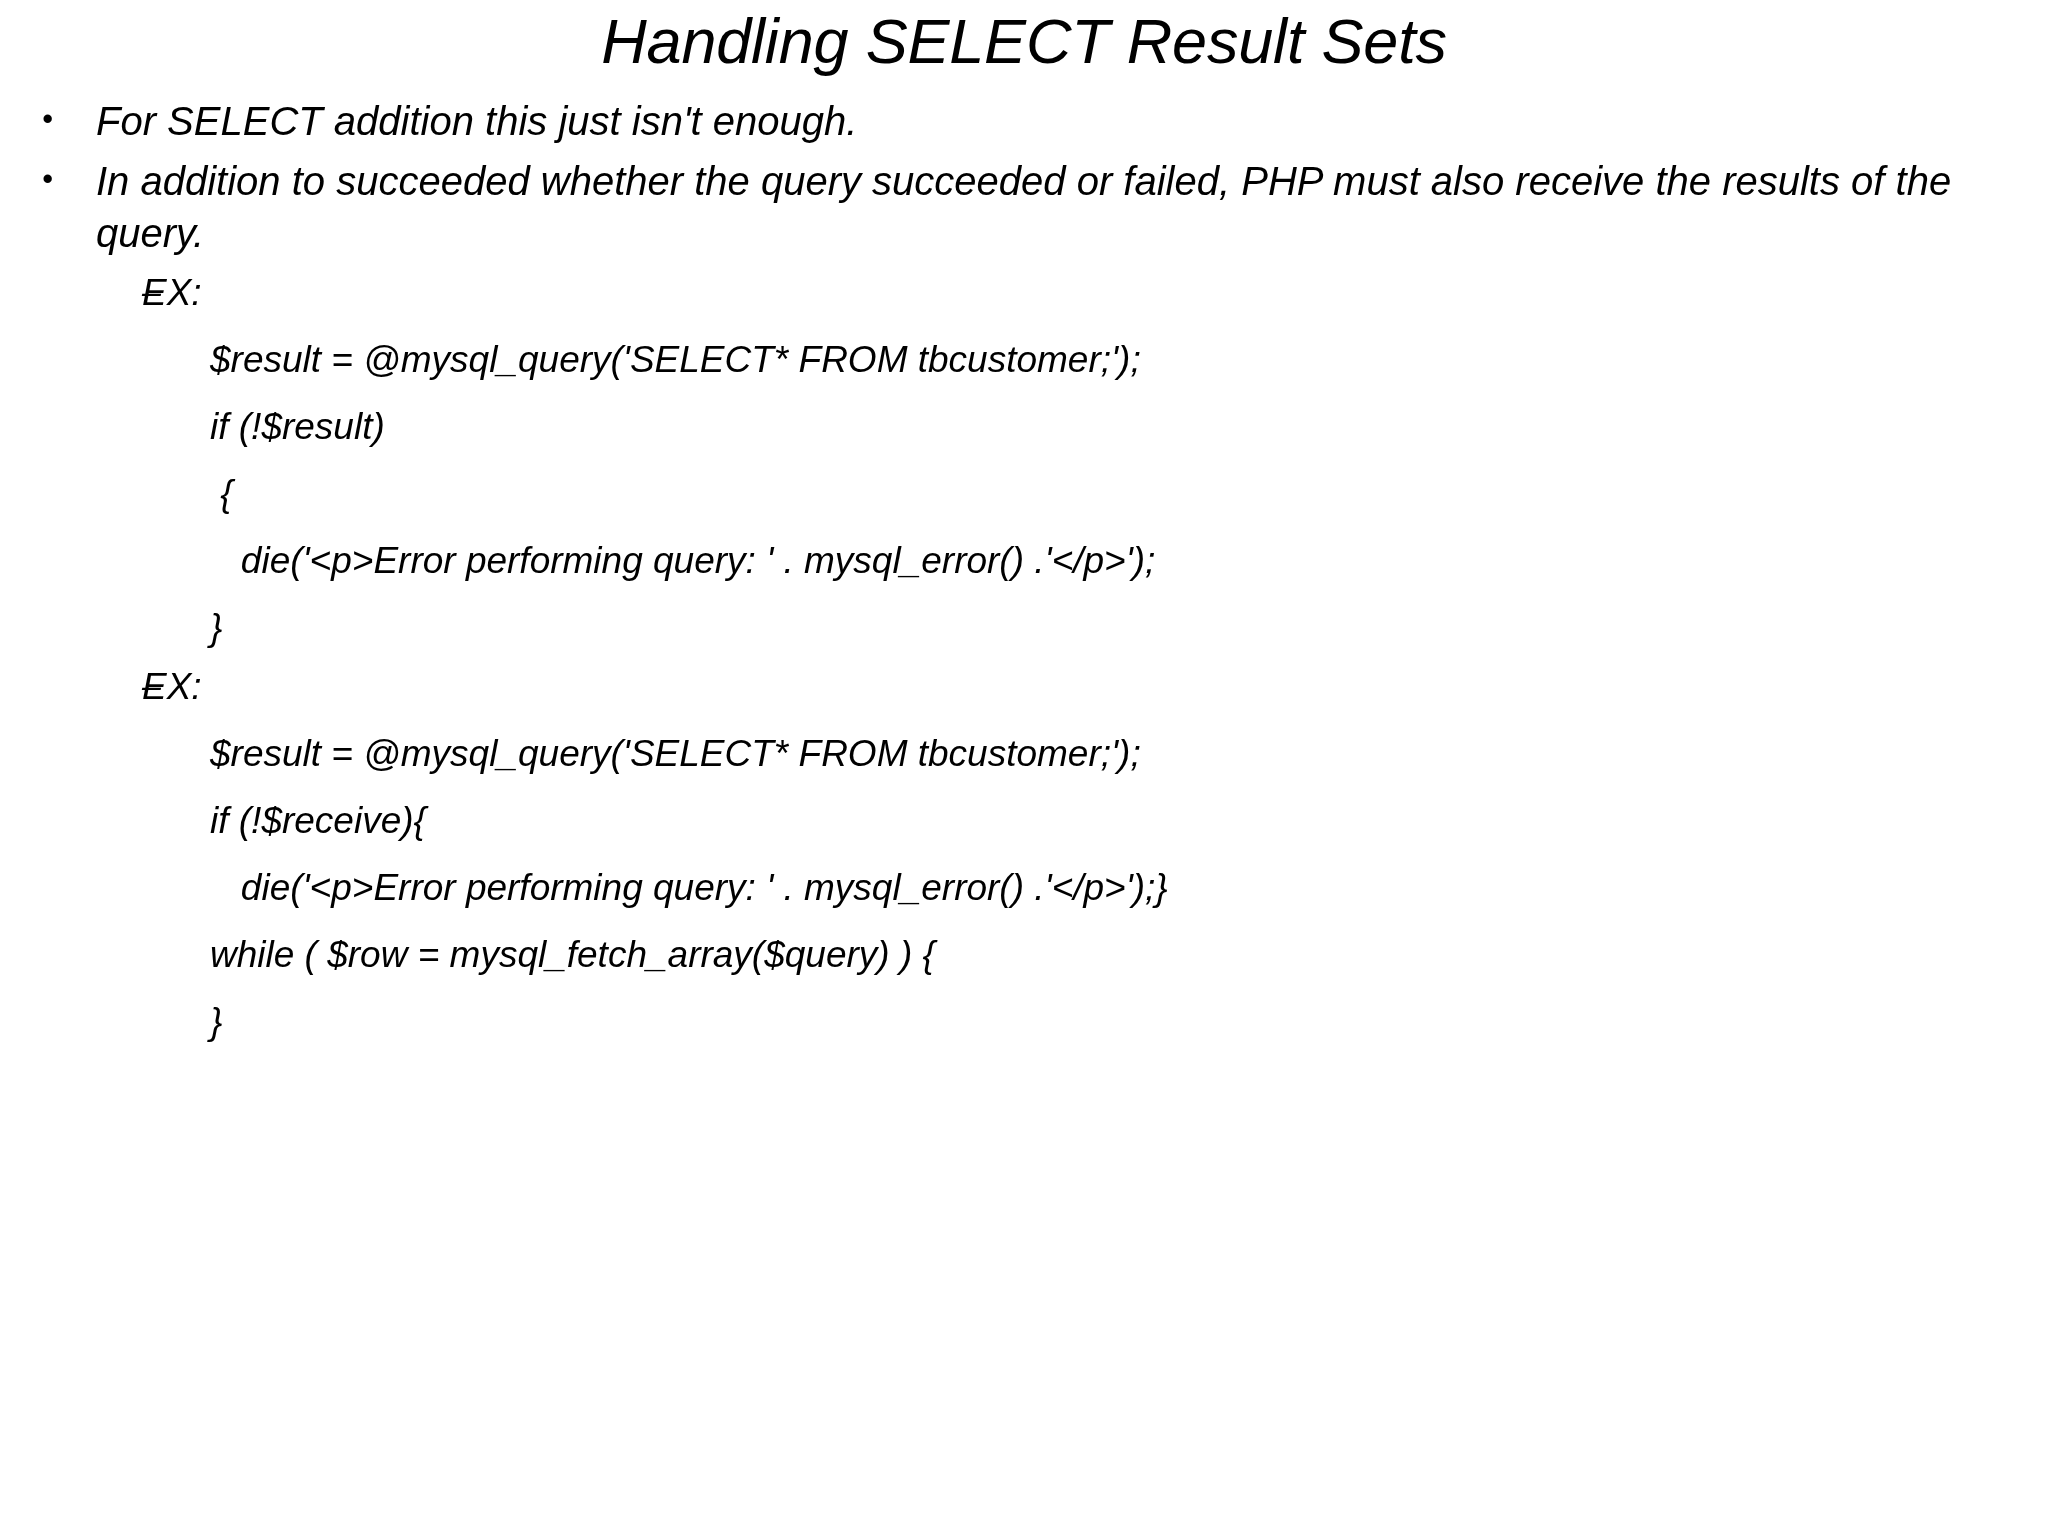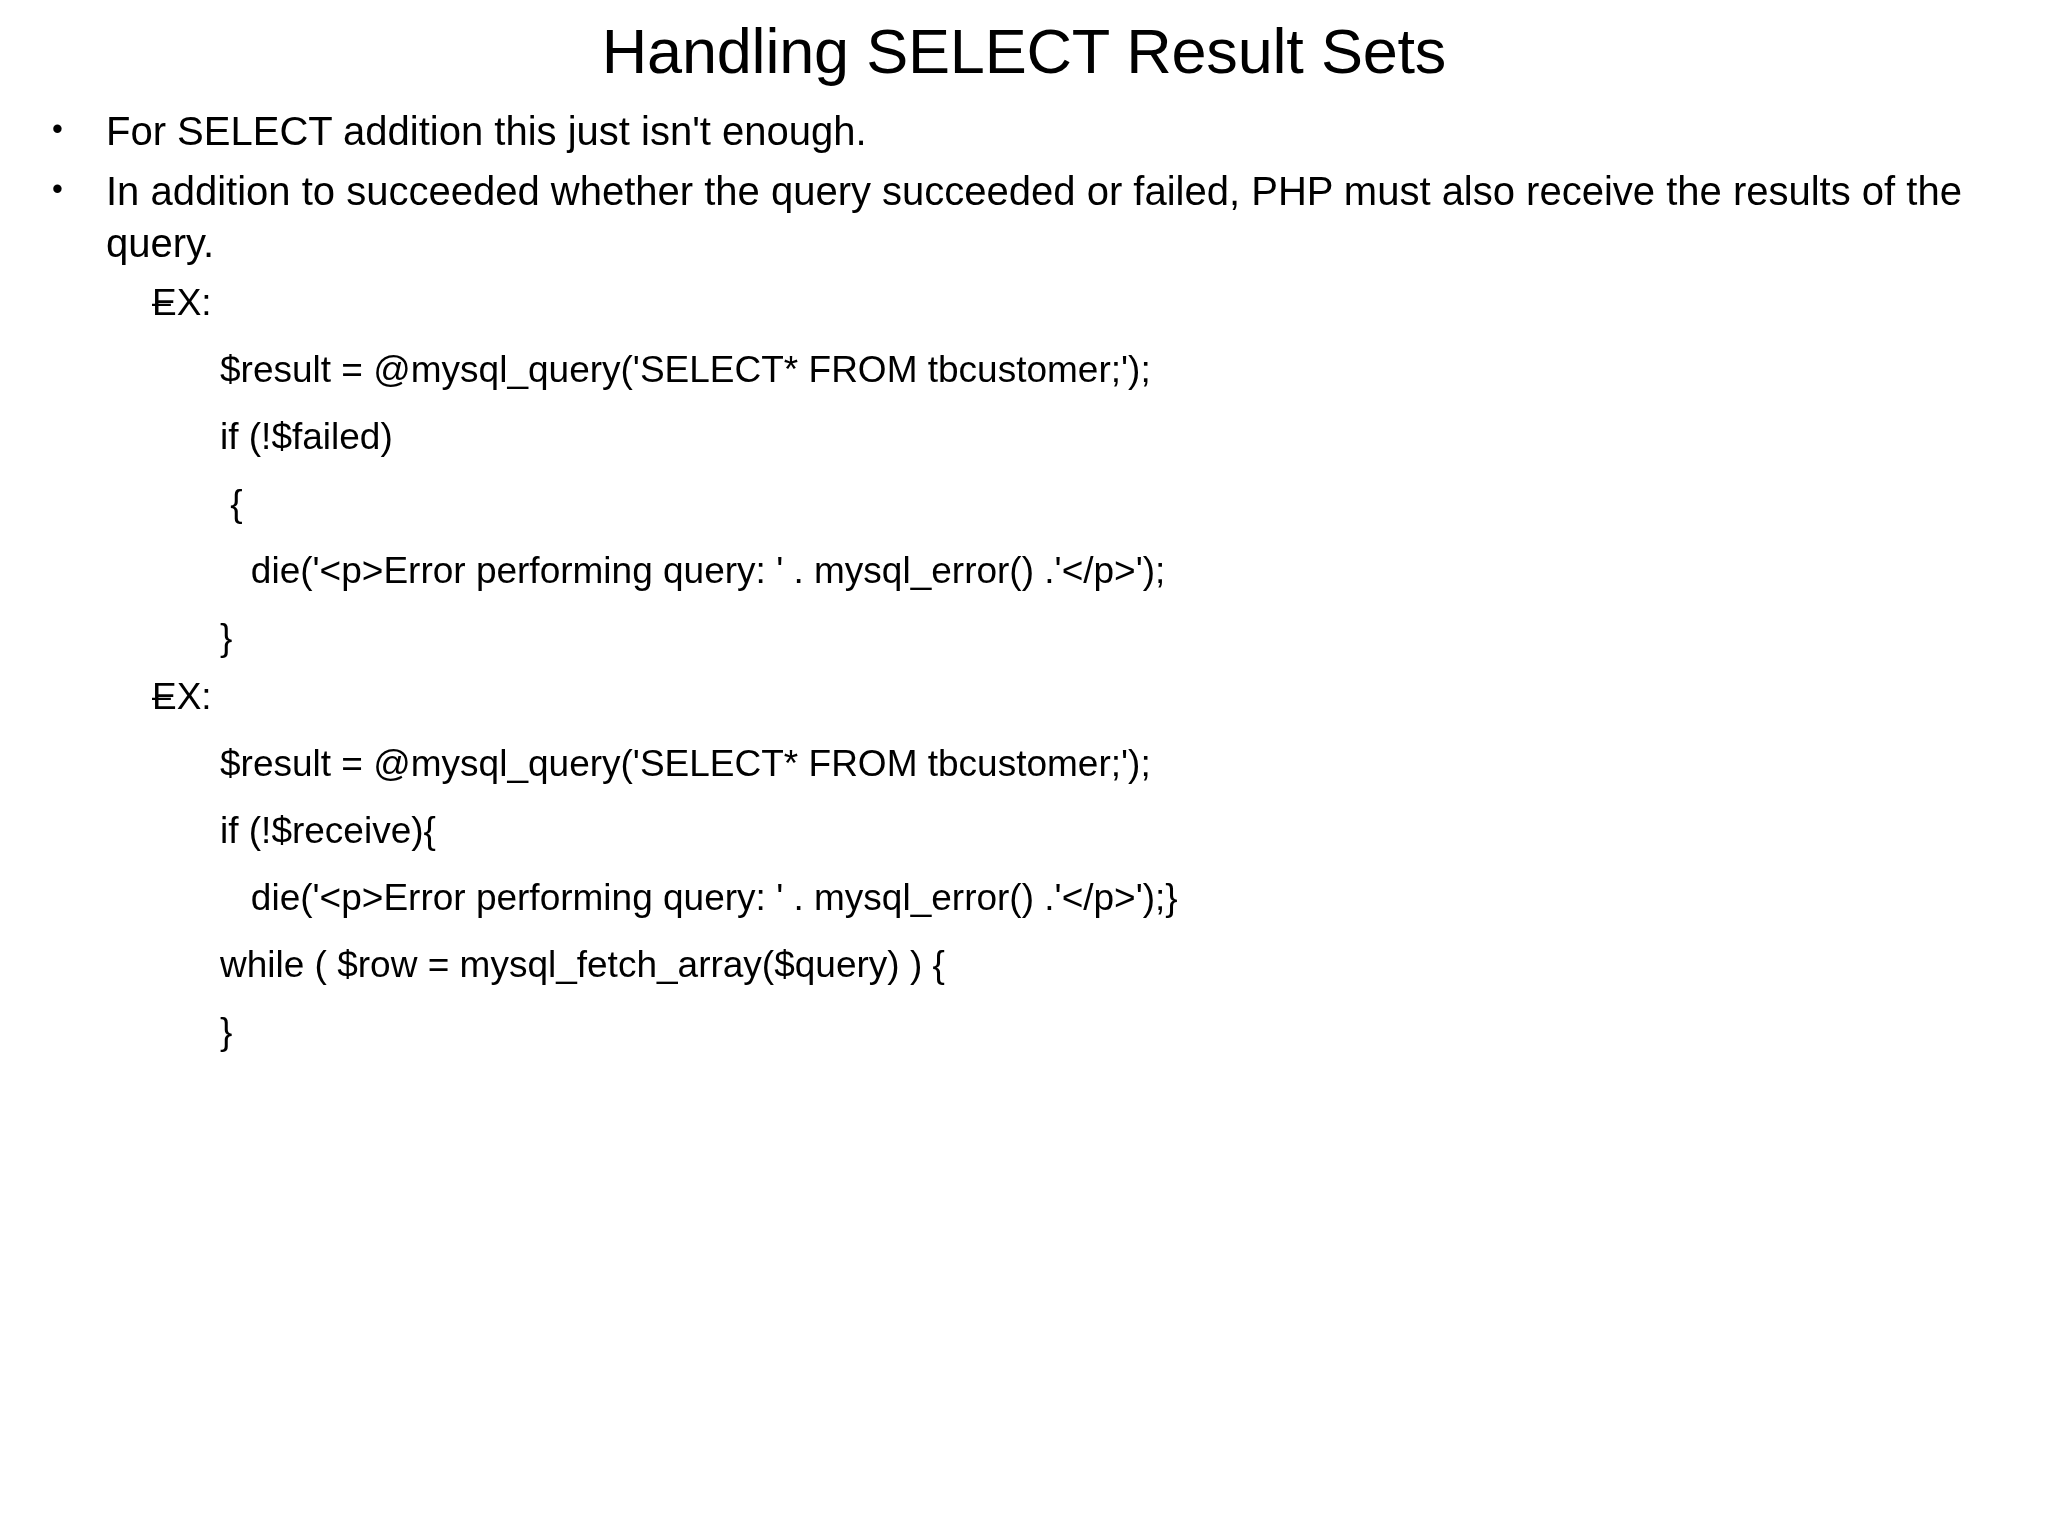--- a/index.html
+++ b/index.html
@@ -15,21 +15,22 @@
     color: #000000;
     -webkit-font-smoothing: antialiased;
   }
 
   .slide {
     position: relative;
     width: 2048px;
     height: 1536px;
     background: #ffffff;
     box-sizing: border-box;
-    padding: 16px;
+    padding: 6px;
+    font-style: italic;
   }
 
   
   .slide-title {
     text-align: center;
     font-size: 63px;
     line-height: 1.0;
     font-weight: normal;
     letter-spacing: -0.2px;
     margin: 0;
@@ -118,21 +119,21 @@
       <span class="bullet">•</span>
       <span class="txt">In addition to succeeded whether the query succeeded or failed, PHP must also receive the results of the query.</span>
     </div>
 
     <div class="lvl2">
       <span class="dash">–</span>
       <span class="txt">EX:</span>
     </div>
 
     <div class="code-line">$result = @mysql_query('SELECT* FROM tbcustomer;');</div>
-    <div class="code-line">if (!$failed)</div>
+    <div class="code-line">if (!$result)</div>
     <div class="code-line"> {</div>
     <div class="code-line">   die('&lt;p&gt;Error performing query: ' . mysql_error() .'&lt;/p&gt;');</div>
     <div class="code-line">}</div>
 
     <div class="lvl2">
       <span class="dash">–</span>
       <span class="txt">EX:</span>
     </div>
 
     <div class="code-line">$result = @mysql_query('SELECT* FROM tbcustomer;');</div>

